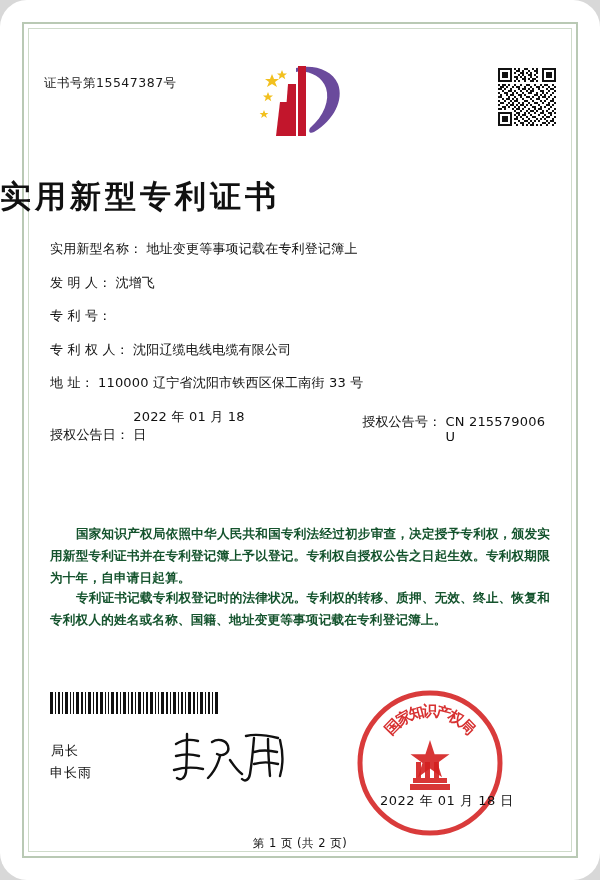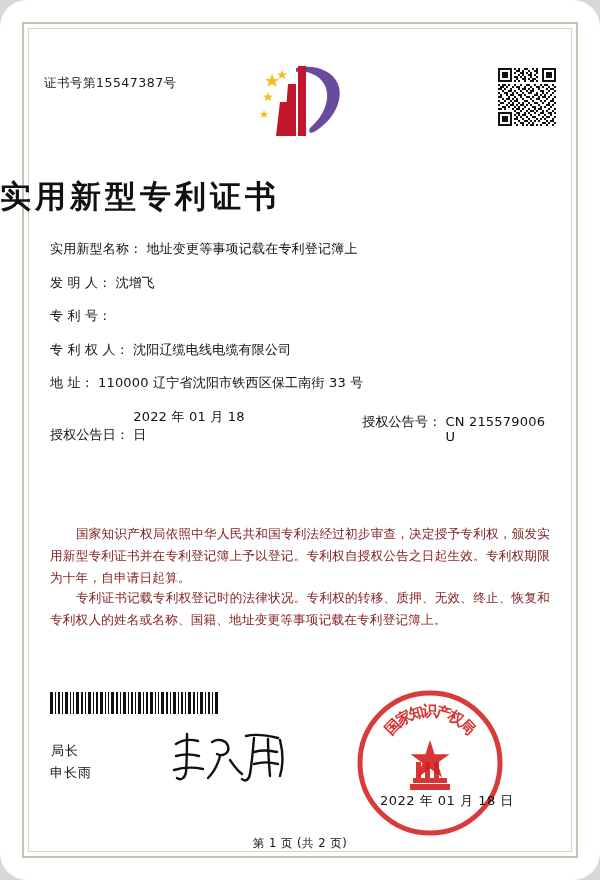--- a/index.html
+++ b/index.html
@@ -118,23 +118,24 @@
     align-items: baseline;
   }
 
   
   .para {
     position: absolute;
     left: 50px;
     width: 500px;
     font-size: 12.6px;
     line-height: 22px;
-    color: #7f1d1d;
+    color: #14532d;
     text-align: justify;
     letter-spacing: 0.2px;
+    font-weight: bold;
   }
   .para.p1 { top: 523px; text-indent: 26px; }
   .para.p2 { top: 587px; text-indent: 26px; }
 
   
   .barcode {
     position: absolute;
     left: 50px;
     top: 692px;
     width: 168px;

